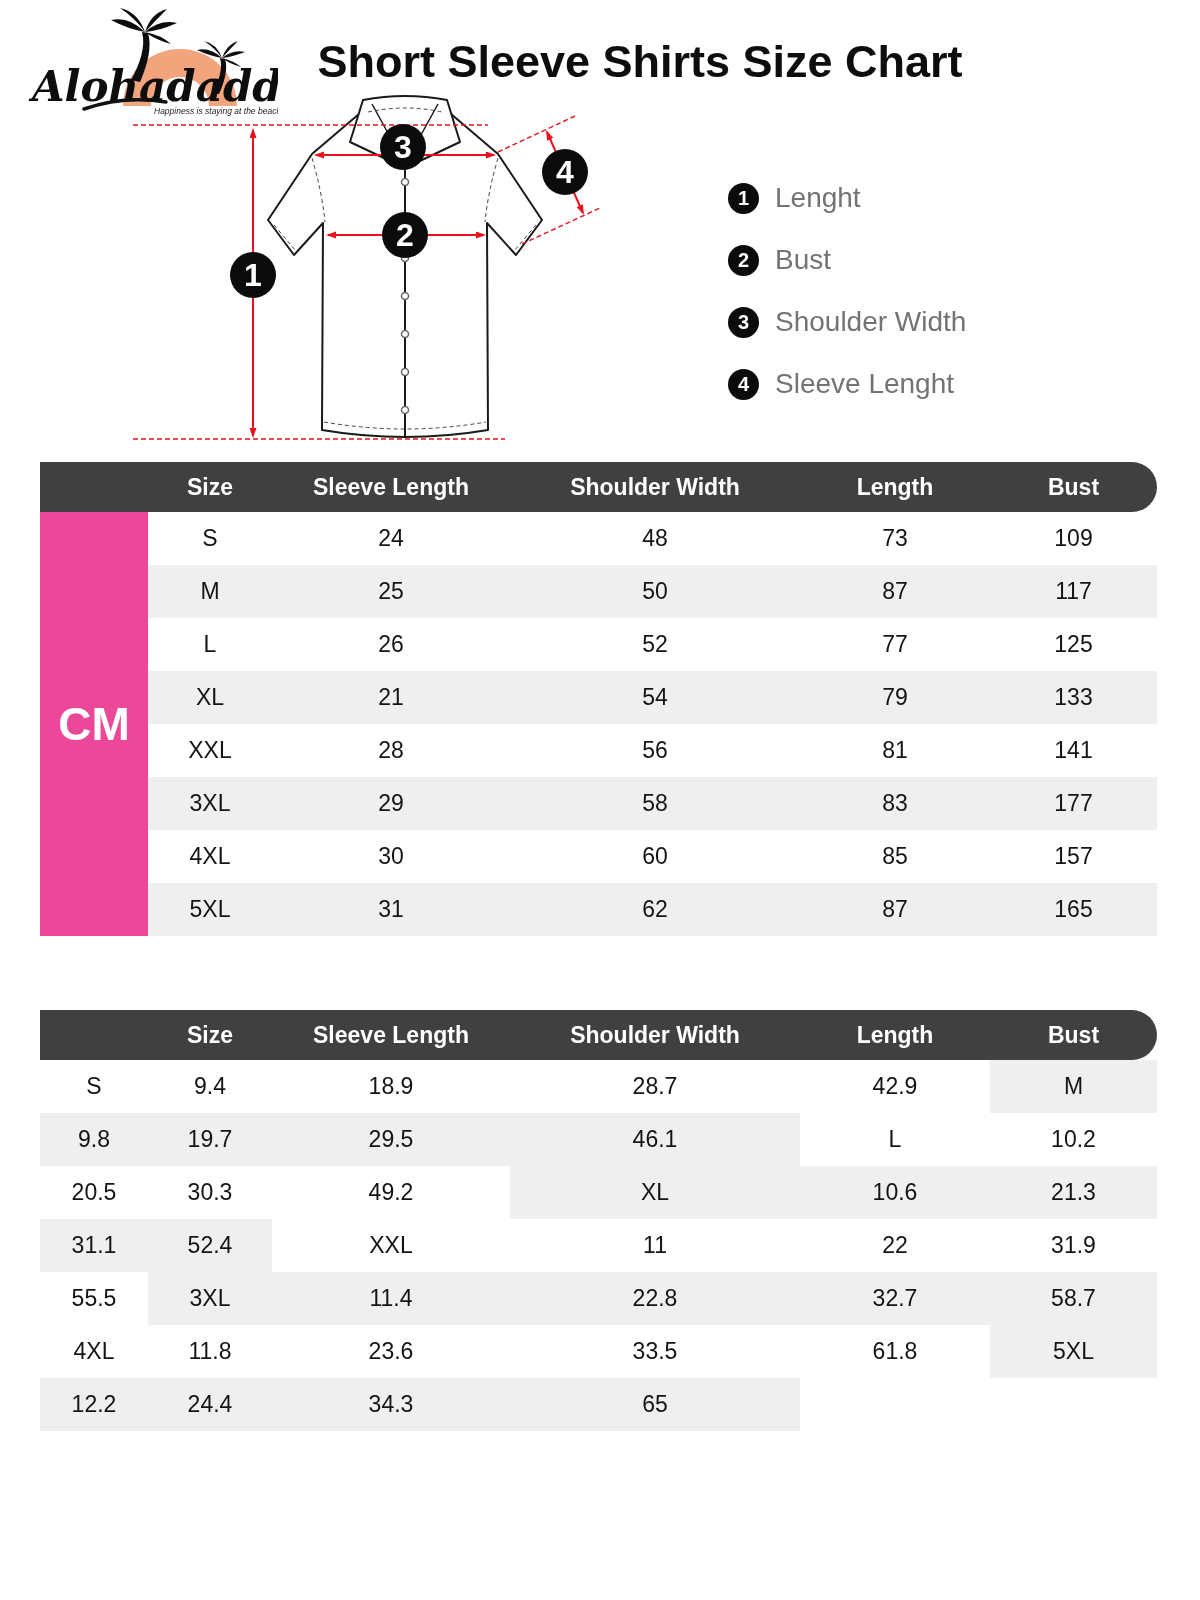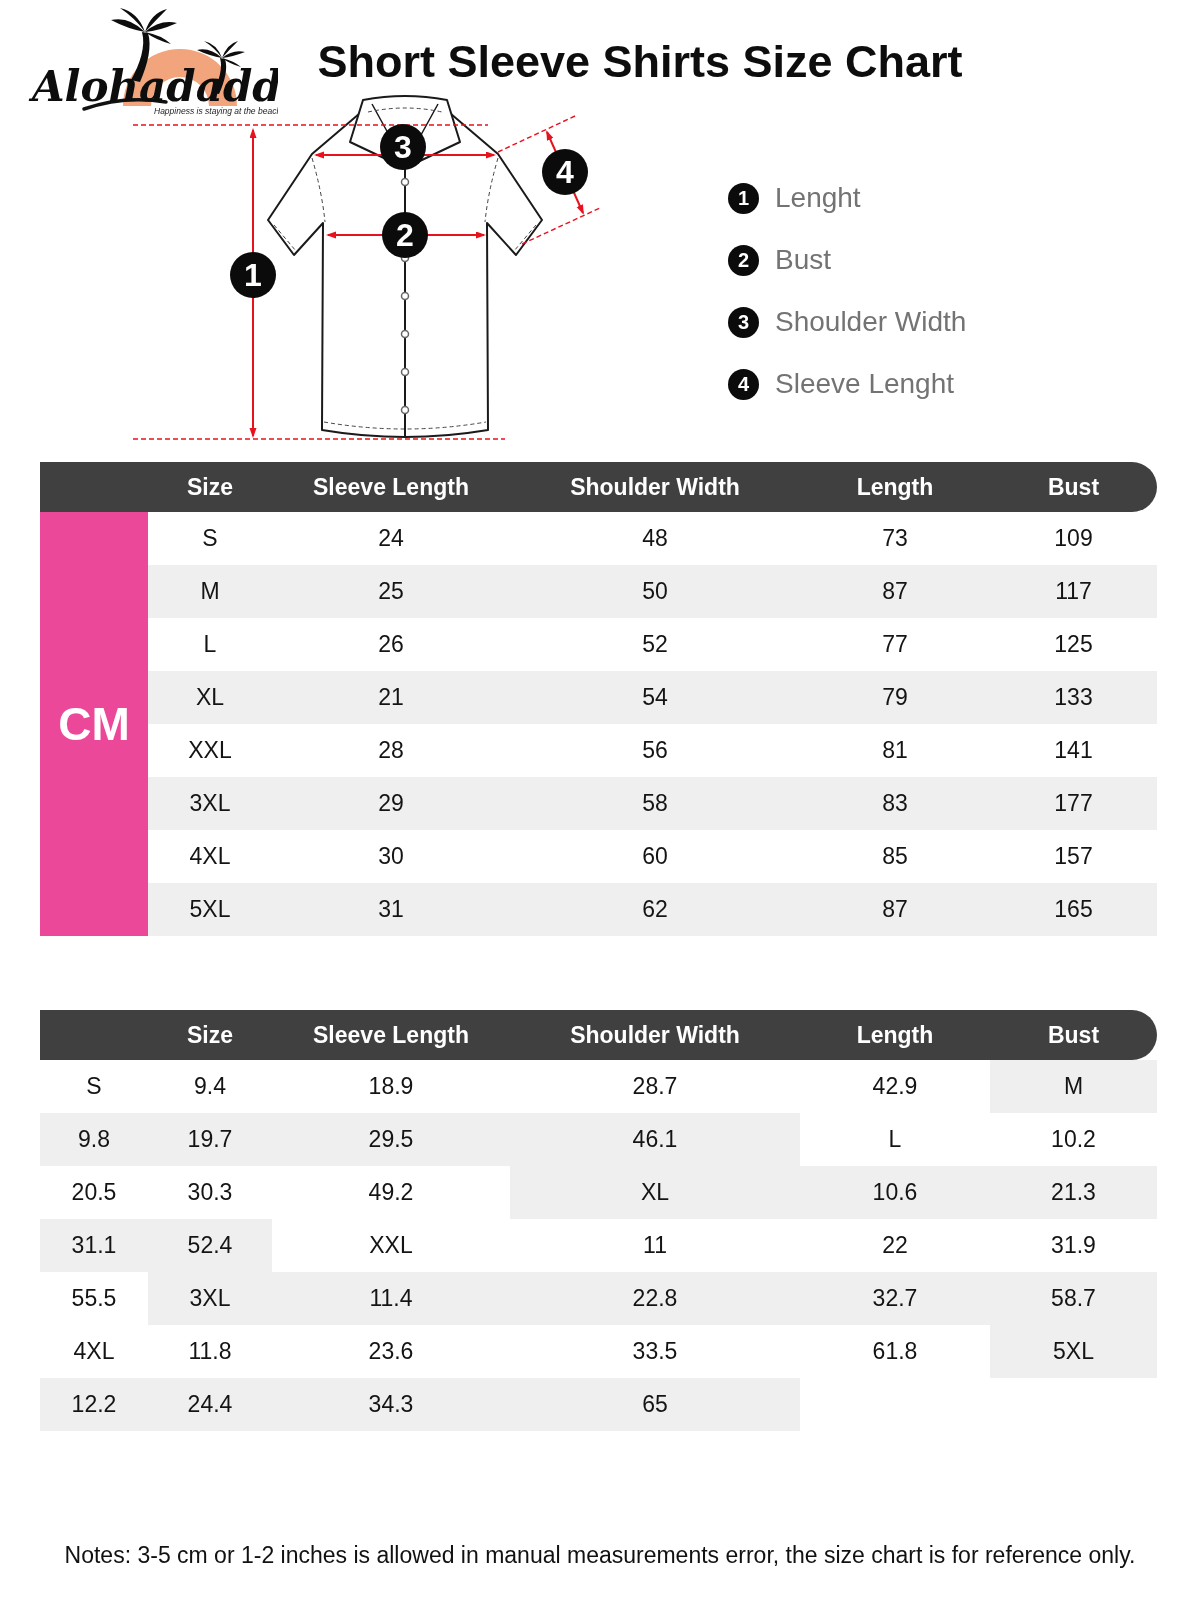--- a/index.html
+++ b/index.html
@@ -287,15 +287,14 @@
     </div>
     <div class="trow alt">
       <div class="cell">5XL</div>
       <div class="cell">12.2</div>
       <div class="cell">24.4</div>
       <div class="cell">34.3</div>
       <div class="cell">65</div>
     </div>
   </div>
 
-  <div class="notes">Notes: 3-5 cm or 1-2 inches is allowed in manual measurements error, the size chart is for reference only.</div>
 
 </div>
 
 </body></html>

